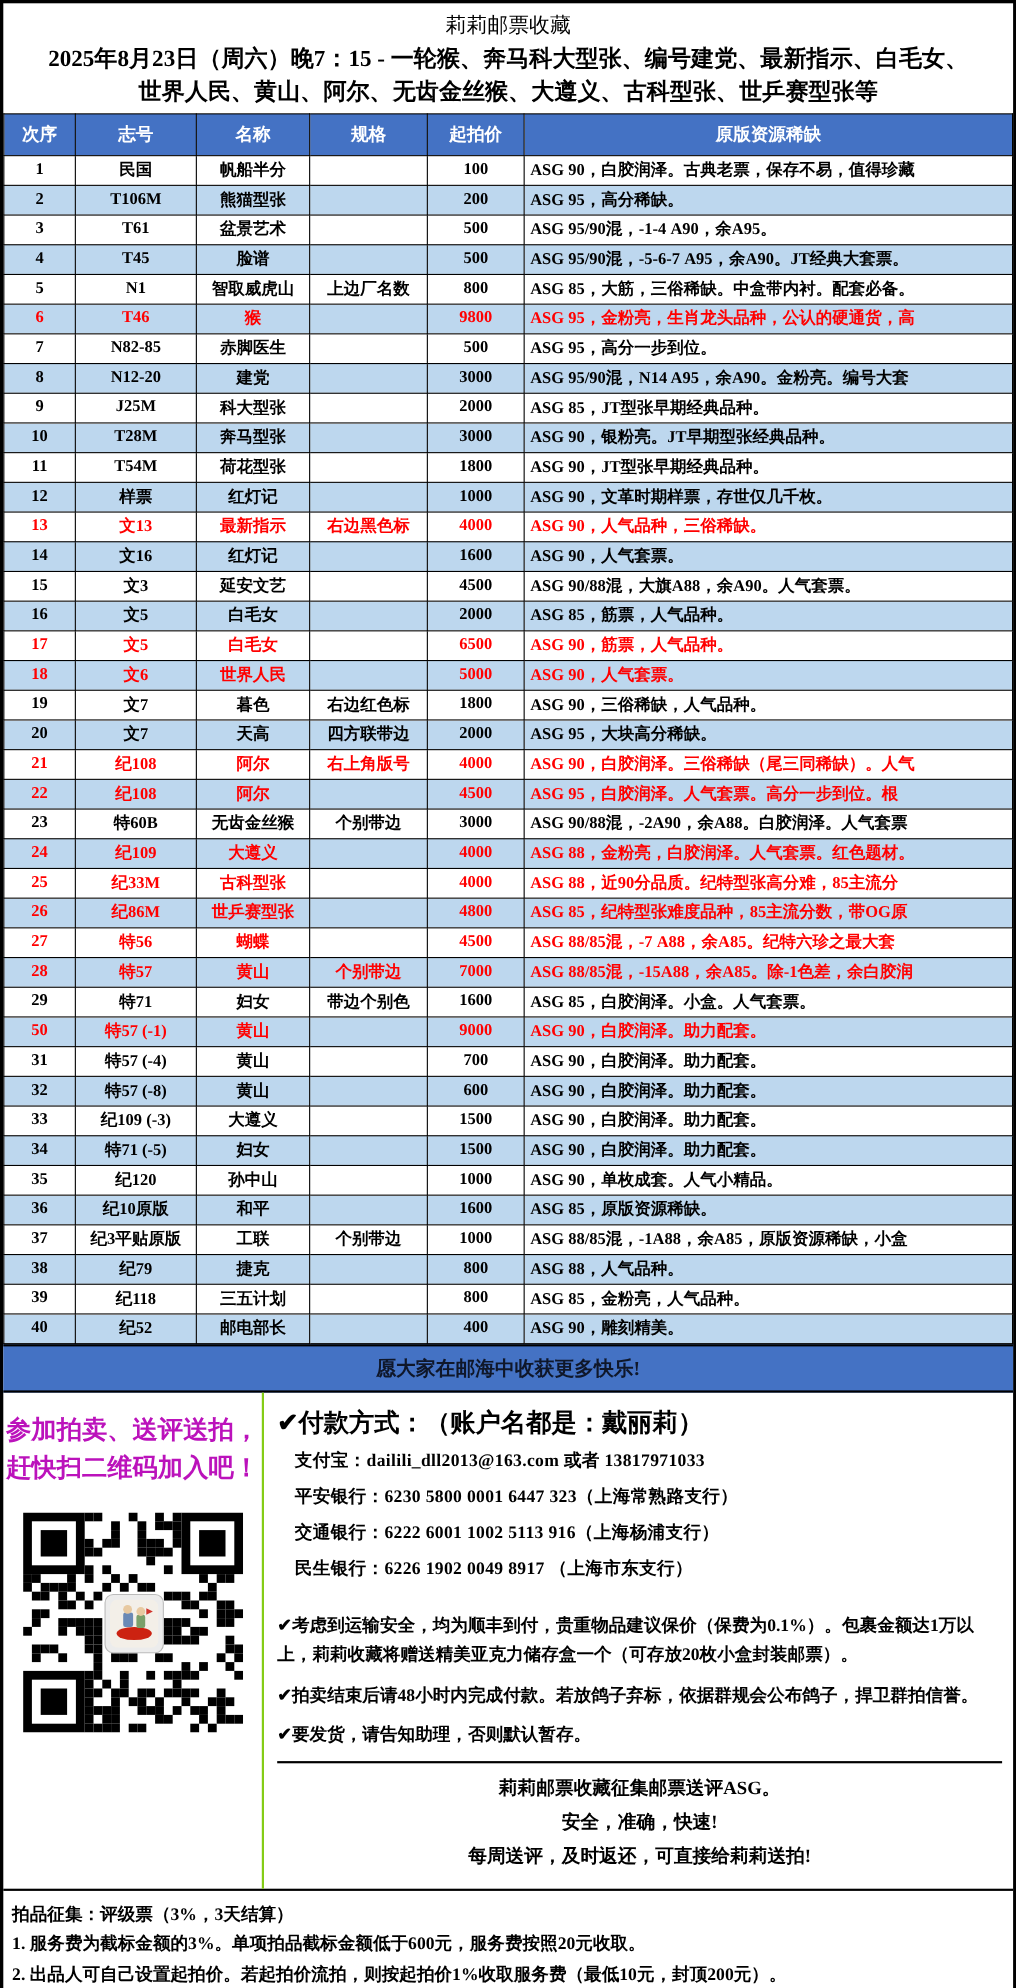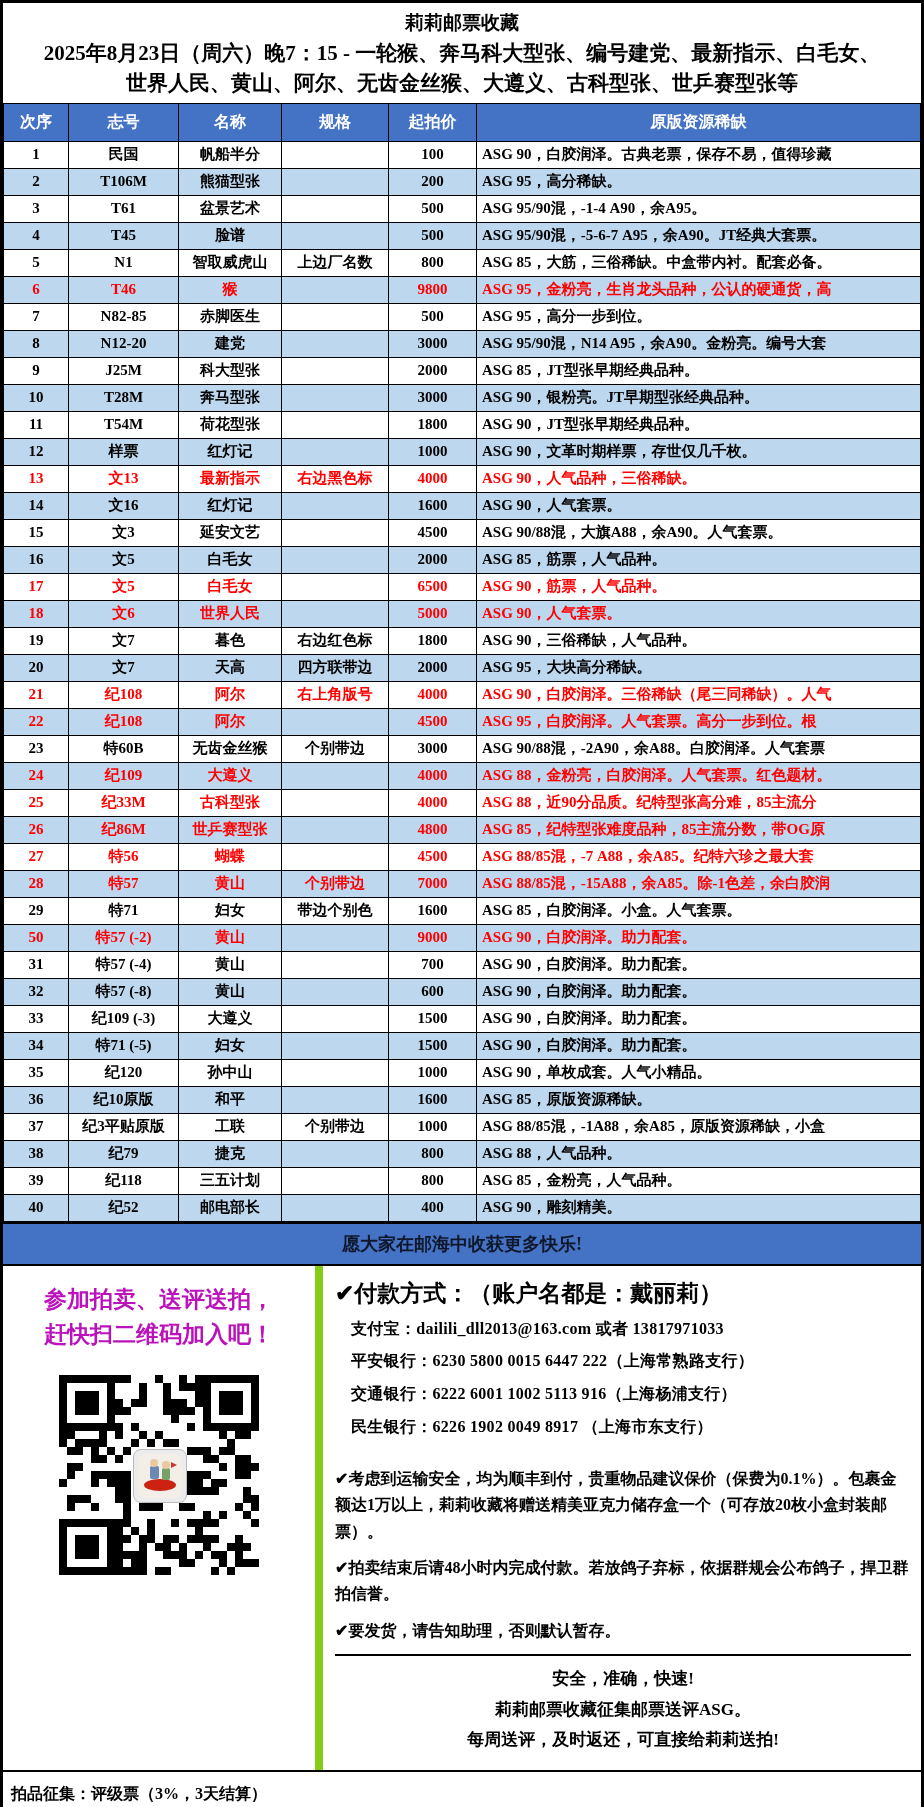--- a/index.html
+++ b/index.html
@@ -1,40 +1,40 @@
 <!DOCTYPE html>
 <html><head>
 <meta charset="utf-8">
 <style>
   html,body{margin:0;padding:0;background:#fff;}
   body{width:924px;font-family:"Liberation Serif","DejaVu Serif",serif;color:#000;}
   .sheet{box-sizing:border-box;width:924px;border:3px solid #000;background:#fff;}
 
   
-  .title{font-size:19px;font-weight:bold;text-align:center;padding:7px 0 2px 0;}
+  .title{font-size:19px;font-weight:normal;text-align:center;padding:7px 0 2px 0;}
   .subtitle{font-size:21px;font-weight:bold;text-align:center;line-height:1.35;padding:1px 20px;}
 
   
   table{border-collapse:collapse;width:100%;table-layout:fixed;margin-top:4px;}
   th,td{border:1px solid #000;font-weight:bold;overflow:hidden;white-space:nowrap;}
   thead th{background:#4472C4;color:#ffffff;font-size:16px;height:35px;}
   td{height:24px;font-size:15px;text-align:center;}
   td.desc{text-align:left;padding-left:5px;margin-left:24px;}
   col.c-no{width:65px;}col.c-code{width:110px;}col.c-name{width:103px;}
   col.c-spec{width:107px;}col.c-price{width:88px;}
   tr.even td{background:#BDD7EE;}
   tr.red td{color:#FF0000;}
 
   
   .banner{background:#4472C4;color:#0f172a;font-weight:bold;font-size:18px;text-align:center;
           padding:8px 0;border-top:2px solid #000;border-bottom:2px solid #000;}
 
   
   .info{display:flex;border-bottom:2px solid #000;}
-  .left-col{width:320px;border-right:8px solid #84cc16;box-sizing:border-box;padding-top:16px;}
+  .left-col{width:237px;border-right:2px solid #84cc16;box-sizing:border-box;padding-top:16px;}
   .promo-line{color:#BB12BB;font-weight:bold;font-size:23px;text-align:center;line-height:1.55;}
   .qr-wrap{position:relative;width:200px;height:200px;margin:22px auto 0 auto;}
   .qr-logo{position:absolute;left:74px;top:74px;width:52px;height:52px;border-radius:8px;
            background:#ececec;border:1px solid #bbb;display:flex;align-items:center;justify-content:center;}
   .right-col{flex:1;box-sizing:border-box;padding:12px 10px 10px 12px;font-weight:bold;}
   .pay-heading{font-size:23px;padding-bottom:4px;}
   .pay-lines > div{font-size:16px;line-height:2.05;padding-left:16px;letter-spacing:.3px;}
   .notes{margin-top:22px;}
   .notes > div{font-size:16px;line-height:1.65;margin-bottom:10px;}
   .asg{border-top:2px solid #000;margin-top:10px;padding:8px 0 4px 0;}
@@ -301,21 +301,21 @@
         <tr>
           <td>29</td>
           <td>特71</td>
           <td>妇女</td>
           <td>带边个别色</td>
           <td>1600</td>
           <td class="desc">ASG 85，白胶润泽。小盒。人气套票。</td>
         </tr>
         <tr class="even red">
           <td>50</td>
-          <td>特57 (-2)</td>
+          <td>特57 (-1)</td>
           <td>黄山</td>
           <td></td>
           <td>9000</td>
           <td class="desc">ASG 90，白胶润泽。助力配套。</td>
         </tr>
         <tr>
           <td>31</td>
           <td>特57 (-4)</td>
           <td>黄山</td>
           <td></td>
@@ -606,32 +606,32 @@
             <circle cx="28" cy="11" r="4" fill="#e8c9a0"></circle>
             <path d="M33 8 l6 3 -6 3 z" fill="#d0342c"></path>
           </svg>
         </div>
       </div>
     </div>
     <div class="right-col">
       <div class="pay-heading">✔付款方式：（账户名都是：戴丽莉）</div>
       <div class="pay-lines">
           <div>支付宝：dailili_dll2013@163.com  或者 13817971033</div>
-          <div>平安银行：6230 5800 0015 6447 222（上海常熟路支行）</div>
+          <div>平安银行：6230 5800 0001 6447 323（上海常熟路支行）</div>
           <div>交通银行：6222 6001 1002 5113 916（上海杨浦支行）</div>
           <div>民生银行：6226 1902 0049 8917 （上海市东支行）</div>
         </div>
       <div class="notes">
           <div>✔考虑到运输安全，均为顺丰到付，贵重物品建议保价（保费为0.1%）。包裹金额达1万以上，莉莉收藏将赠送精美亚克力储存盒一个（可存放20枚小盒封装邮票）。</div>
           <div>✔拍卖结束后请48小时内完成付款。若放鸽子弃标，依据群规会公布鸽子，捍卫群拍信誉。</div>
           <div>✔要发货，请告知助理，否则默认暂存。</div>
         </div>
       <div class="asg">
+          <div>莉莉邮票收藏征集邮票送评ASG。</div>
           <div>安全，准确，快速!</div>
-          <div>莉莉邮票收藏征集邮票送评ASG。</div>
           <div>每周送评，及时返还，可直接给莉莉送拍!</div>
         </div>
     </div>
   </div>
 
   <div class="footer">
     <div class="f-title">拍品征集：评级票（3%，3天结算）</div>
     <div class="footer-items">
         <div>1. 服务费为截标金额的3%。单项拍品截标金额低于600元，服务费按照20元收取。</div>
         <div>2. 出品人可自己设置起拍价。若起拍价流拍，则按起拍价1%收取服务费（最低10元，封顶200元）。</div>

